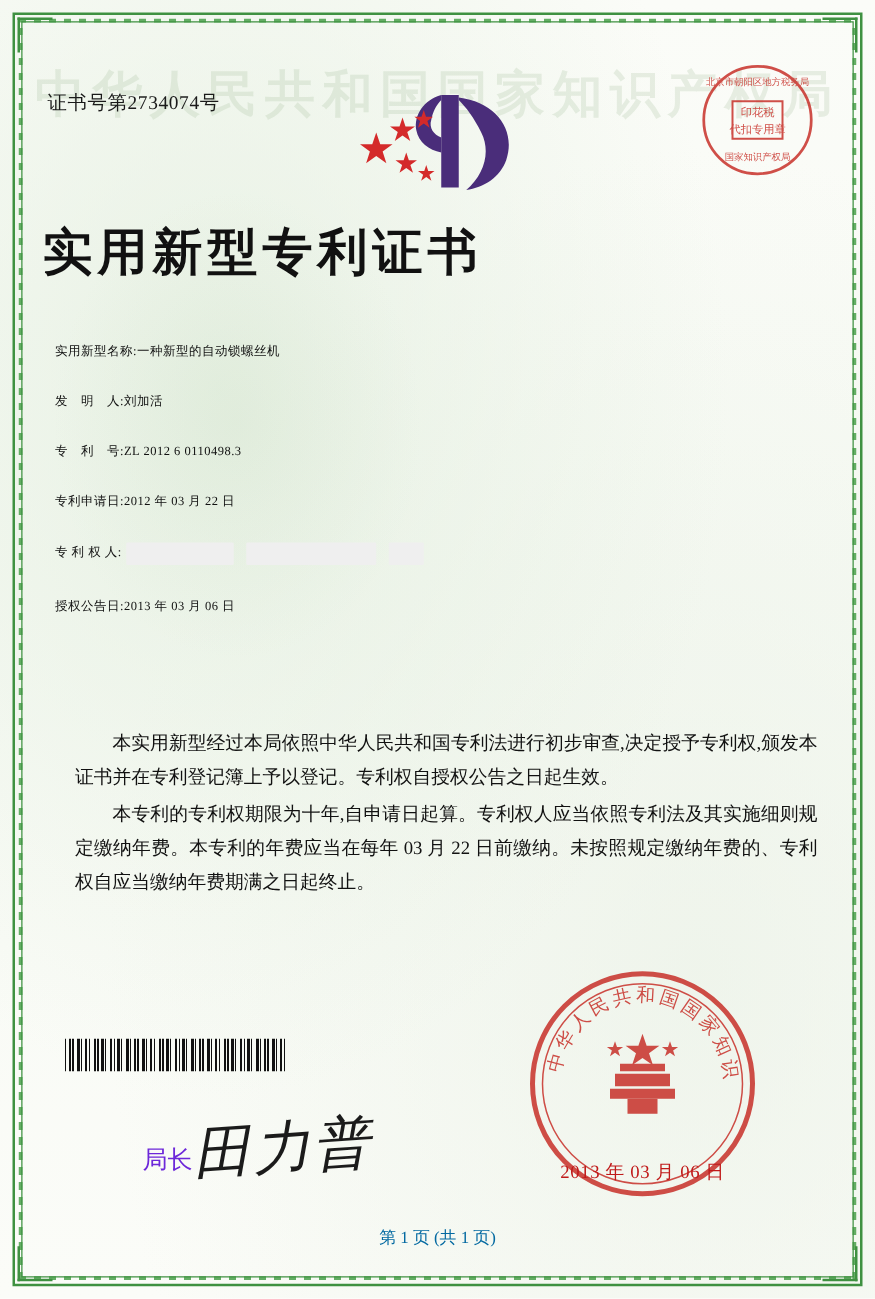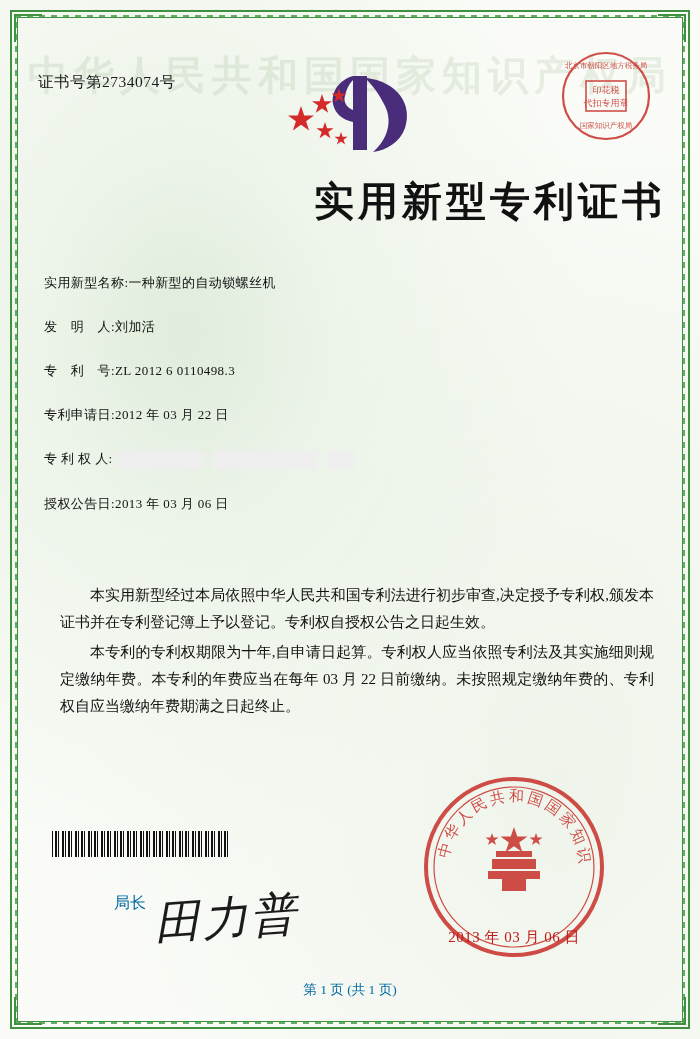--- a/index.html
+++ b/index.html
@@ -113,21 +113,21 @@
     transform: translateX(-50%);
     top: 36px;
     width: 150px;
     height: 86px;
   }
   
   .title {
     position: absolute;
     left: 0; right: 0;
     top: 140px;
-    text-align: right;
+    text-align: left;
     font-size: 40px;
     font-weight: bold;
     letter-spacing: 4px;
     color: #111;
     font-family: Liberation Mono, monospace;
   }
 
   
   .seal-top {
     position: absolute;
@@ -137,21 +137,21 @@
     height: 96px;
   }
 
   .fields {
     position: absolute;
     left: 10px;
     right: 10px;
     top: 240px;
   }
   .field {
-    font-size: 13px;
+    font-size: 10px;
     color: #111;
     margin-bottom: 26px;
     letter-spacing: .4px;
     white-space: nowrap;
     position: relative;
   }
   .field .lbl { display: inline-block; }
   .field .val { display: inline-block; }
   .redact {
     display: inline-block;
@@ -190,23 +190,23 @@
       repeating-linear-gradient(90deg,
         #111 0 1px, transparent 1px 3px,
         #111 3px 5px, transparent 5px 6px,
         #111 6px 7px, transparent 7px 10px,
         #111 10px 12px, transparent 12px 13px);
   }
 
   .signature-line {
     position: absolute;
     left: 80px;
-    bottom: 91px;
-    font-size: 16px;
-    color: #0369a1;
+    bottom: 64px;
+    font-size: 20px;
+    color: #6d28d9;
   }
   .sign-script {
     position: absolute;
     left: 120px;
     bottom: 55px;
     font-size: 46px;
     color: #1b1b1b;
     font-family: "DejaVu Serif", serif;
     font-style: italic;
     letter-spacing: 2px;

